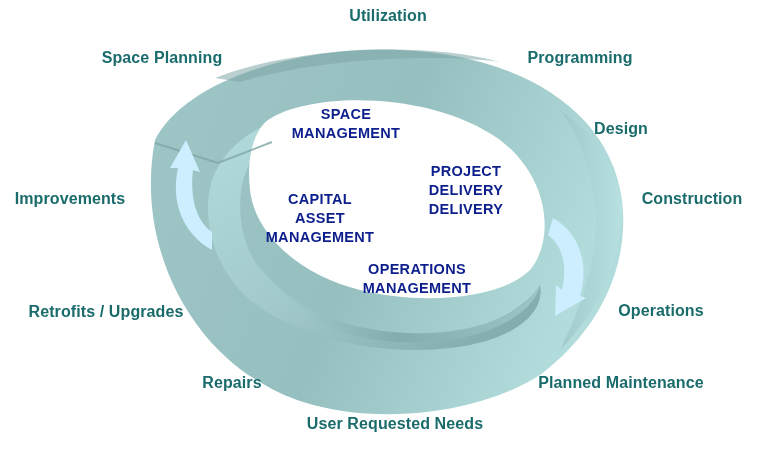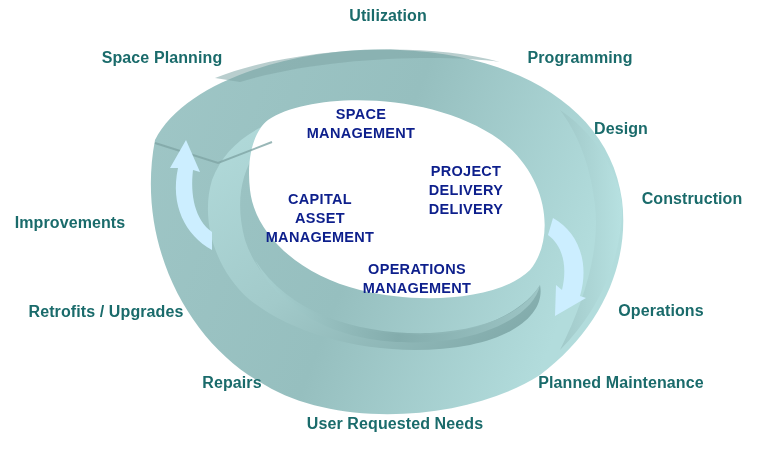--- a/index.html
+++ b/index.html
@@ -141,24 +141,24 @@
 
   <div class="outer-label" style="left:388px;top:16px;">Utilization</div>
   <div class="outer-label" style="left:580px;top:58px;">Programming</div>
   <div class="outer-label" style="left:621px;top:129px;">Design</div>
   <div class="outer-label" style="left:692px;top:199px;">Construction</div>
   <div class="outer-label" style="left:661px;top:311px;">Operations</div>
   <div class="outer-label" style="left:621px;top:383px;">Planned Maintenance</div>
   <div class="outer-label" style="left:395px;top:424px;">User Requested Needs</div>
   <div class="outer-label" style="left:232px;top:383px;">Repairs</div>
   <div class="outer-label" style="left:106px;top:312px;">Retrofits / Upgrades</div>
-  <div class="outer-label" style="left:70px;top:199px;margin-top:24px;">Improvements</div>
+  <div class="outer-label" style="left:70px;top:199px;">Improvements</div>
   <div class="outer-label" style="left:162px;top:58px;">Space Planning</div>
 
-  <div class="inner-label" style="left:361px;top:124px;">
+  <div class="inner-label" style="left:346px;top:124px;">
     <span>SPACE</span>
     <span>MANAGEMENT</span>
   </div>
   <div class="inner-label" style="left:466px;top:190px;">
     <span>PROJECT</span>
     <span>DELIVERY</span>
     <span>DELIVERY</span>
   </div>
   <div class="inner-label" style="left:296px;top:218px;margin-left:24px;">
     <span>CAPITAL</span>

